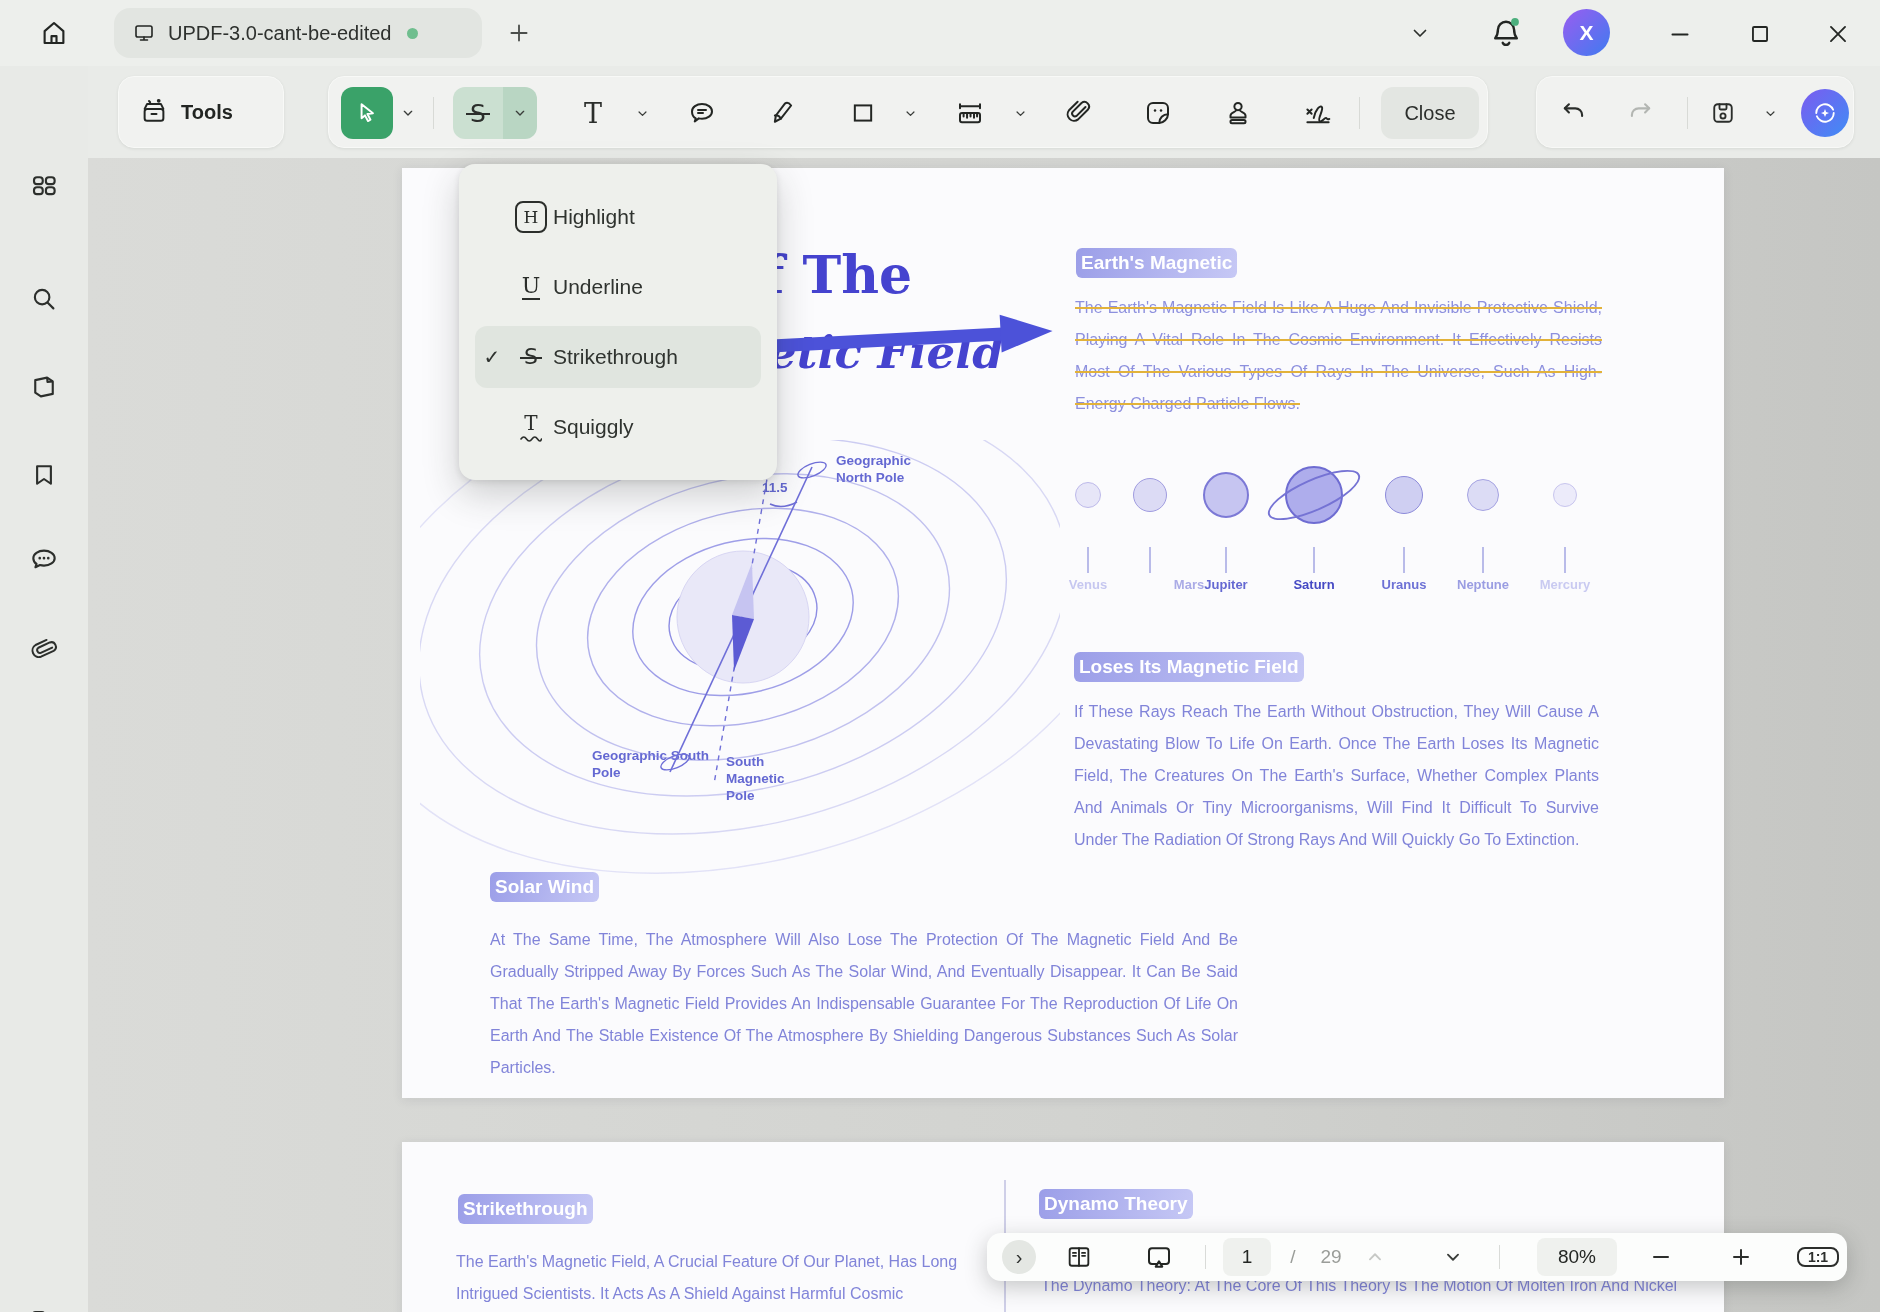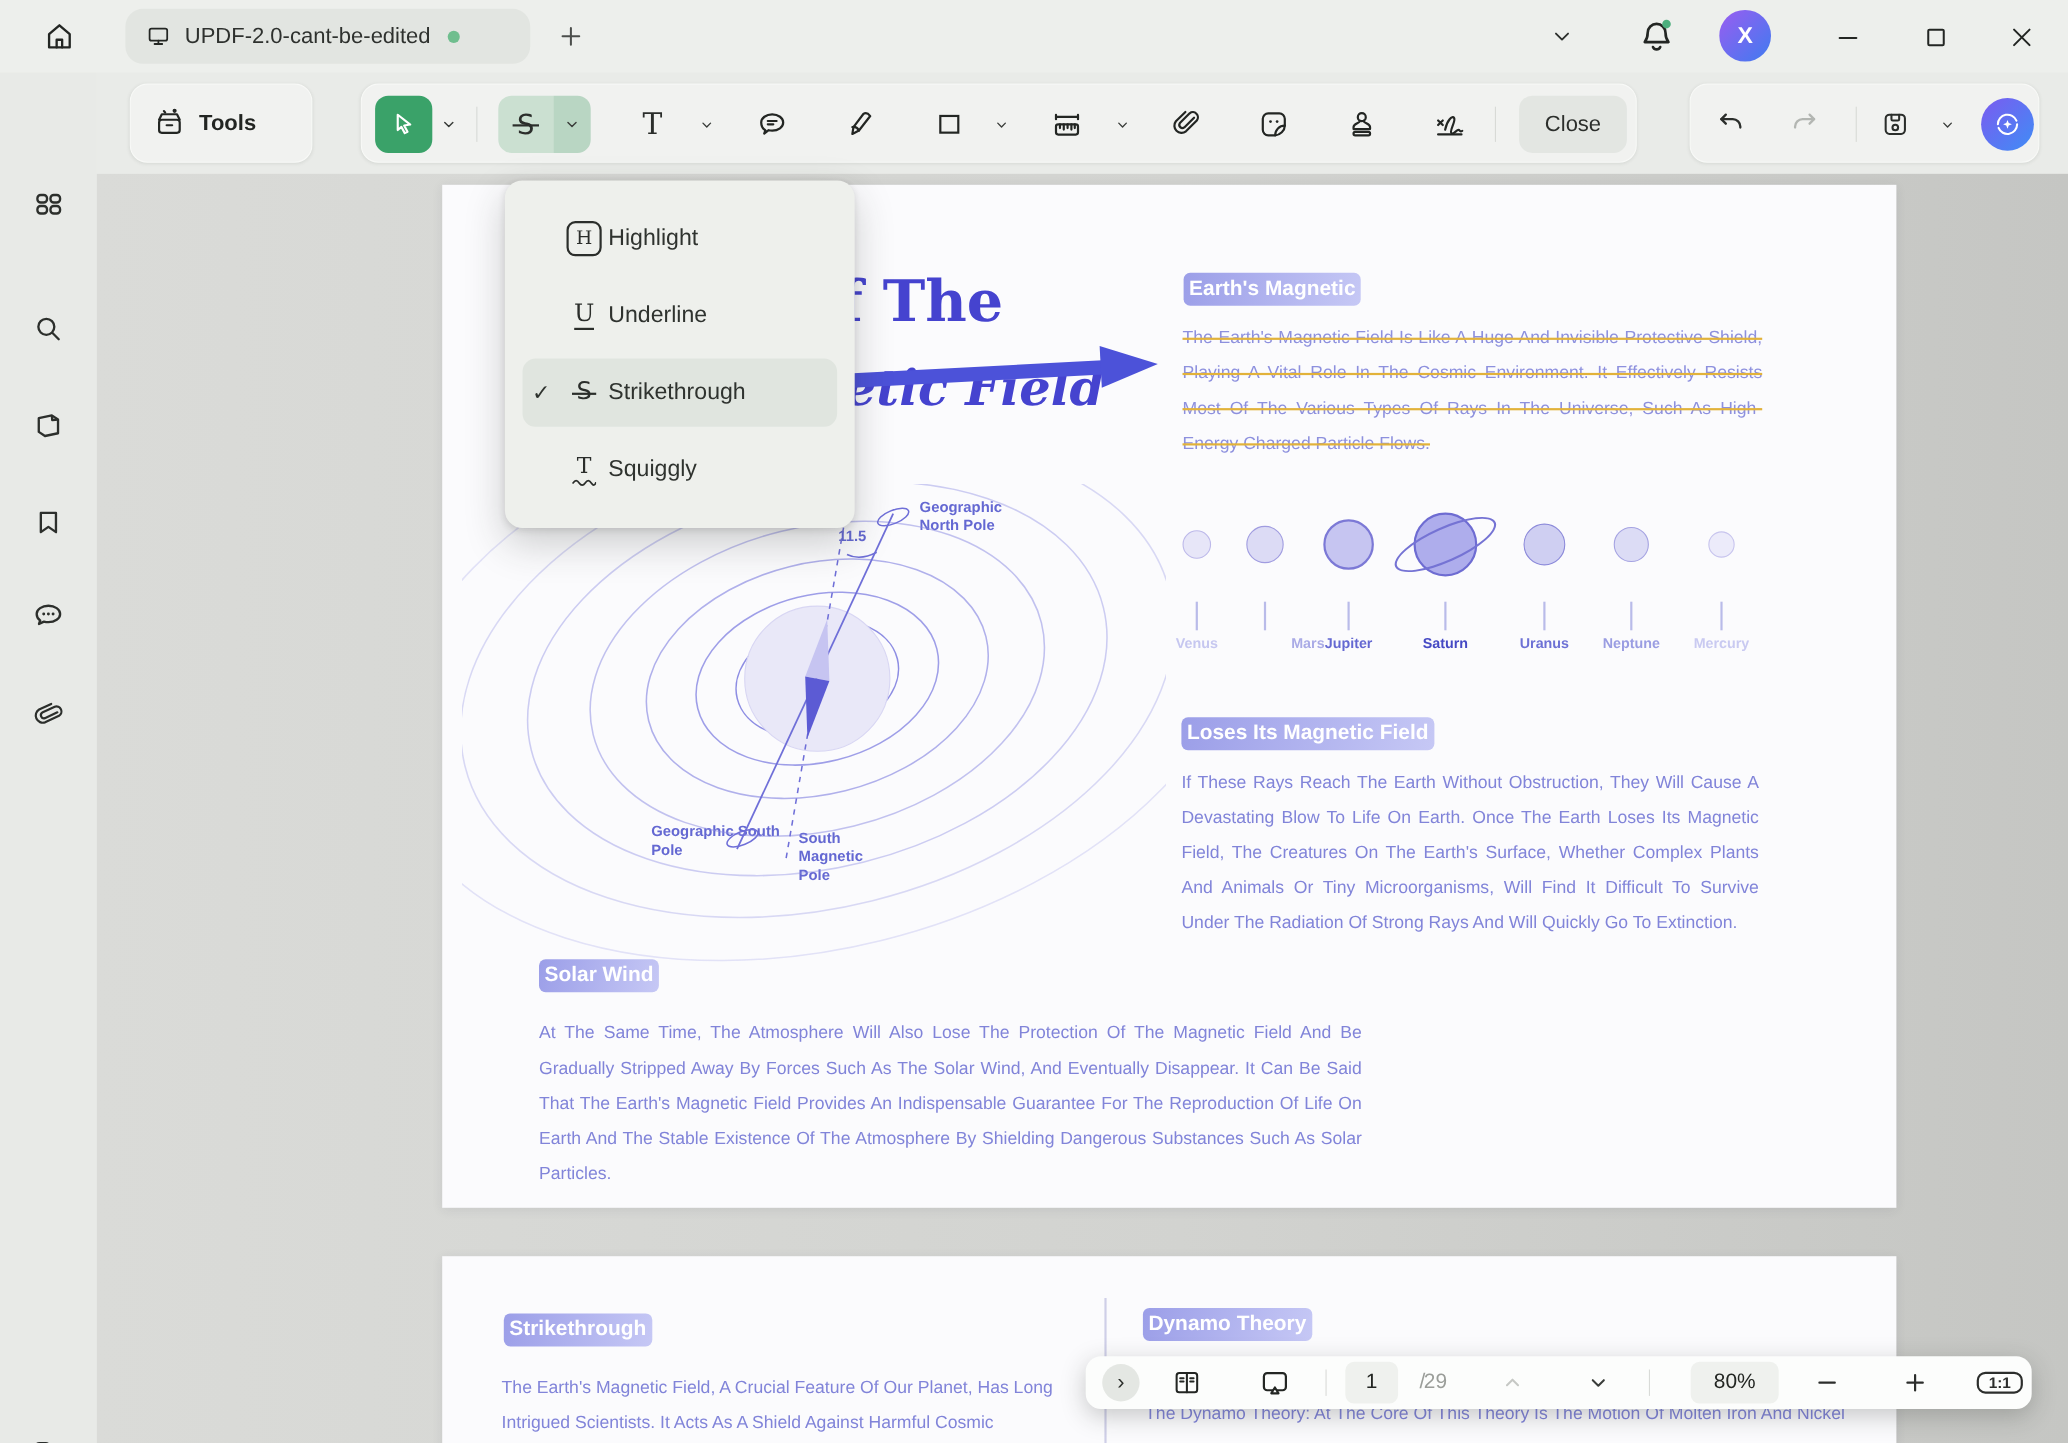--- a/index.html
+++ b/index.html
@@ -103,21 +103,21 @@
     <svg class="icon" width="30" height="30" viewBox="0 0 24 24" fill="none" stroke="#232623" stroke-width="1.7" stroke-linecap="round" stroke-linejoin="round">
       <path d="M4.5 10.5 L12 4 L19.5 10.5 V20 H4.5 Z"></path>
         <path d="M10 20 V14.5 H14 V20"></path>
     </svg>
   </div>
   <div class="abs tab">
     <svg class="icon" width="24" height="24" viewBox="0 0 24 24" fill="none" stroke="#232623" stroke-width="1.6" stroke-linecap="round">
       <rect x="4" y="5" width="16" height="11" rx="1.8"></rect>
         <path d="M12 16 v3 M8.5 19 h7"></path>
     </svg>
-    <span class="tab-title">UPDF-2.0-cant-be-edited</span>
+    <span class="tab-title">UPDF-3.0-cant-be-edited</span>
     <span class="tab-dot"></span>
   </div>
   <div class="abs newtab tb-ico">
     <svg class="icon" width="26" height="26" viewBox="0 0 24 24" fill="none" stroke="#4b4e4b" stroke-width="1.7" stroke-linecap="round">
       <path d="M12 5 V19 M5 12 H19"></path>
     </svg>
   </div>
   <div class="abs dd-chev tb-ico">
     <svg class="icon" width="24" height="24" viewBox="0 0 24 24" fill="none" stroke="#2c2f2c" stroke-width="1.7" stroke-linecap="round" stroke-linejoin="round">
       <path d="M6.5 9.5 L12 15 L17.5 9.5"></path>
@@ -491,21 +491,21 @@
     <svg class="icon" width="30" height="30" viewBox="0 0 24 24" fill="none" stroke="#232623" stroke-width="1.6" stroke-linecap="round" stroke-linejoin="round">
       <rect x="4" y="5" width="16" height="12.5" rx="2.4"></rect>
       <path d="M12 15.5 l2.6 4.2 h-5.2 Z" fill="#fcfdfc"></path>
     </svg>
   </div>
   <div class="bb-div" style="left:218px"></div>
   <div class="bb-item" style="left:234px; width:52px;">
     <span class="bb-box" style="width:48px; height:38px;">1</span>
   </div>
   <div class="bb-item bb-gray" style="left:296px; width:20px;">/</div>
-  <div class="bb-item bb-gray" style="left:300px; width:36px;">29</div>
+  <div class="bb-item bb-gray" style="left:326px; width:36px;">29</div>
   <div class="bb-item" style="left:366px; width:44px;">
     <svg class="icon" width="22" height="22" viewBox="0 0 24 24" fill="none" stroke="#c6c8c5" stroke-width="2" stroke-linecap="round" stroke-linejoin="round">
         <path d="M6.5 14.5 L12 9 L17.5 14.5"></path>
       </svg>
   </div>
   <div class="bb-item" style="left:444px; width:44px;">
     <svg class="icon" width="22" height="22" viewBox="0 0 24 24" fill="none" stroke="#3a3d3a" stroke-width="2" stroke-linecap="round" stroke-linejoin="round">
         <path d="M6.5 9.5 L12 15 L17.5 9.5"></path>
       </svg>
   </div>

